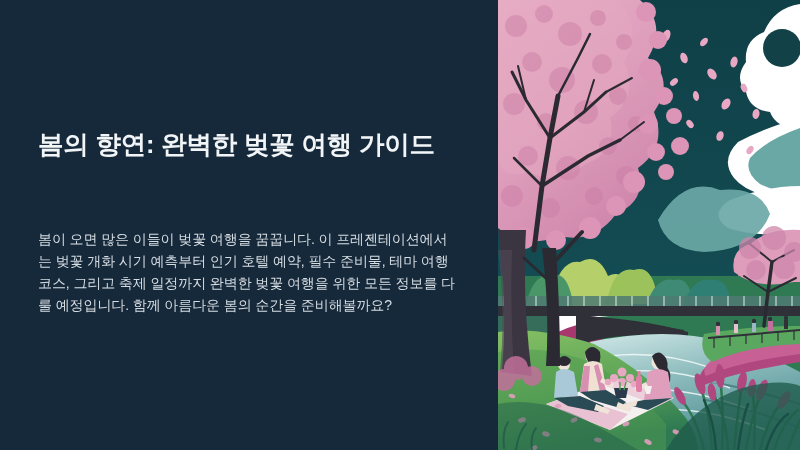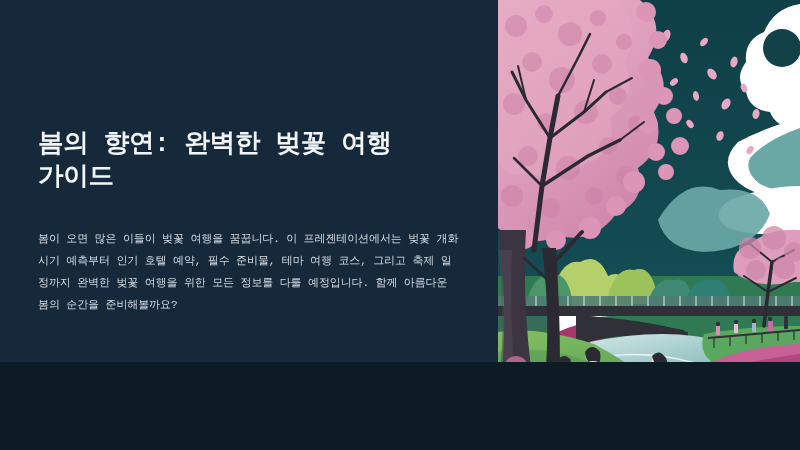--- a/index.html
+++ b/index.html
@@ -3,24 +3,24 @@
 <meta charset="utf-8">
 <style>
   html, body {
     margin: 0;
     padding: 0;
     background: #0d1b24;
   }
   #slide {
     position: relative;
     width: 800px;
-    height: 362px;
+    height: 450px;
     overflow: hidden;
     background: #16293a;
-    font-family: Liberation Mono, monospace;
+    font-family: Liberation Sans, sans-serif;
   }
 
   
   .text-panel {
     position: absolute;
     left: 0; top: 0;
     width: 498px;
     height: 450px;
     background: #16293a;
     box-sizing: border-box;
@@ -41,21 +41,21 @@
     color: #f2f5f7;
     letter-spacing: -0.2px;
     word-break: keep-all;
   }
   .slide-body {
     position: absolute;
     left: 38px;
     top: 228px;
     width: 423px;
     margin: 0;
-    font-size: 11px;
+    font-size: 14px;
     line-height: 22px;
     font-weight: 400;
     color: #d6dde3;
     letter-spacing: -0.1px;
     text-align: left;
     word-break: break-all;
   }
 
   
   .art-panel {

